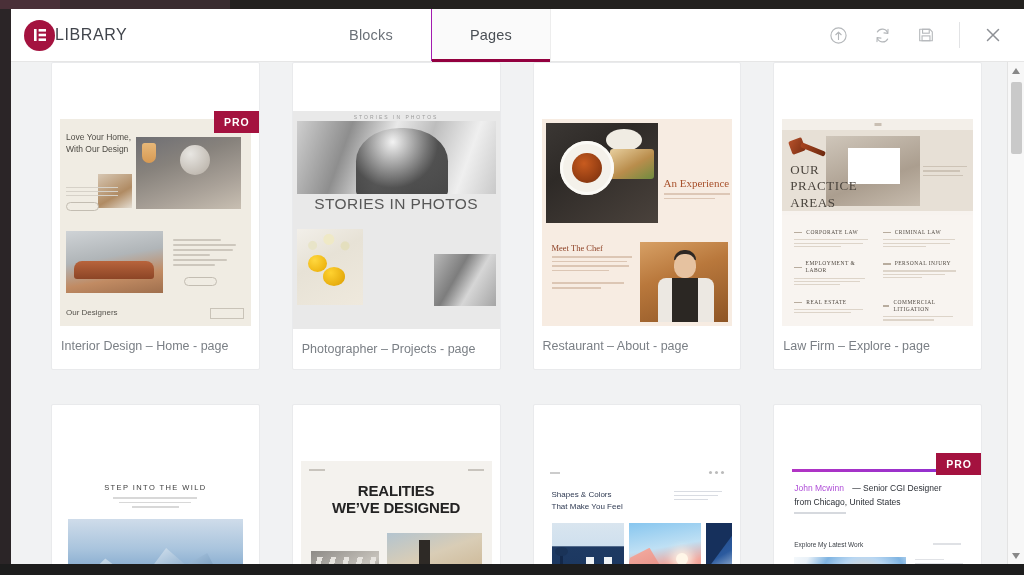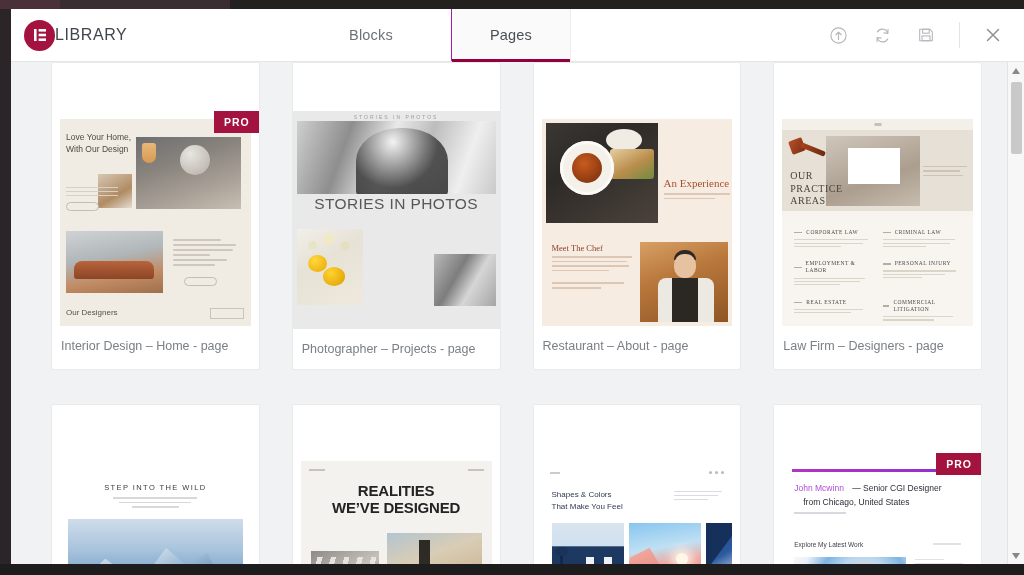--- a/index.html
+++ b/index.html
@@ -54,21 +54,21 @@
     width: 31px; height: 31px; border-radius: 50%;
     background: #a4123f;
     display: flex; align-items: center; justify-content: center;
   }
   .logo-glyph { display: block; }
   .brand-title {
     font-size: 16px; letter-spacing: 0.6px;
     color: #41454c; font-weight: 500;
   }
 
-  .tabs { display: flex; align-items: stretch; flex: 0 0 auto; gap: 20px; }
+  .tabs { display: flex; align-items: stretch; flex: 0 0 auto; }
   .tab {
     display: flex; align-items: center; justify-content: center;
     padding: 0 28px; min-width: 120px;
     font-size: 14.5px; color: #6b7178;
     cursor: pointer; position: relative;
     letter-spacing: 0.2px;
   }
   .tab.active {
     background: #fafafa;
     color: #4a4f55;
@@ -255,21 +255,21 @@
     width:7px;height:3px;background:#c9bfb3;}
   .t4 .hero { position:absolute; left:0; right:0; top:11px; height:81px; background:#e7e0d6; }
   .t4 .hero .img { position:absolute; left:44px; top:6px; width:94px; height:70px;
     background: linear-gradient(160deg,#cfc6ba,#ab9e8f 60%,#c7bcae); }
   .t4 .hero .card2 { position:absolute; left:66px; top:18px; width:52px; height:36px; background:#fff; }
   .t4 .hero .gavel { position:absolute; left:8px; top:9px; width:36px; height:17px; }
   .t4 .hero .gavel .head { position:absolute; left:0; top:0; width:14px; height:14px;
     background:linear-gradient(140deg,#b5502a,#7c2f13); border-radius:2px; transform:rotate(-20deg); }
   .t4 .hero .gavel .handle { position:absolute; left:10px; top:8px; width:26px; height:5px;
     background:linear-gradient(90deg,#a8441f,#6d2a10); border-radius:2px; transform:rotate(22deg); }
-  .t4 .opa { position:absolute; left:8px; top:40px; font-size:10px; line-height:1.25;
+  .t4 .opa { position:absolute; left:8px; top:32px; font-size:13px; line-height:1.25;
     color:#4a443d; font-family:"Liberation Serif", serif; letter-spacing:0.5px; }
   .t4 .herolines { position:absolute; right:6px; top:36px; width:44px; }
   .t4 .herolines .l { height:1.4px; background:#cdc3b6; margin-bottom:3px; }
   .t4 .areas { position:absolute; left:0; right:0; top:96px; bottom:0; background:#f8f4f0;
     display:grid; grid-template-columns:1fr 1fr; gap:11px 10px; padding:14px 12px; }
   .t4 .area .hd { display:flex; align-items:center; gap:4px; }
   .t4 .area .dash { width:8px; height:1.4px; background:#b8ac9e; }
   .t4 .area .nm { font-size:5.5px; letter-spacing:0.5px; color:#514a42;
     font-family:"Liberation Serif", serif; line-height:1.3; }
   .t4 .area .bd { margin-top:3px; }
@@ -336,21 +336,21 @@
   .t7 .i3 { flex:1; background: linear-gradient(150deg,#1e3f79 0%,#2b5a9e 40%,#d8e5f1 70%,#9fbad6 100%);
     position:relative; overflow:hidden; }
   .t7 .i3::after { content:""; position:absolute; left:-20%; top:-10%; width:120%; height:80%;
     background:#16305c; clip-path: polygon(0 0, 100% 0, 100% 30%, 0 92%); }
 
   .t8 { background:#ffffff; }
   .t8 .topline { position:absolute; left:10px; right:10px; top:8px; height:2.5px;
     background: linear-gradient(90deg,#b234c4,#8e2fd0); }
   .t8 .nm1 { position:absolute; left:12px; top:22px; font-size:8.5px; color:#b04fd8; }
   .t8 .nm2 { position:absolute; left:70px; top:22px; font-size:8.5px; color:#2b2f36; }
-  .t8 .nm3 { position:absolute; left:21px; top:36px; font-size:8.5px; color:#2b2f36; }
+  .t8 .nm3 { position:absolute; left:12px; top:36px; font-size:8.5px; color:#2b2f36; }
   .t8 .sub { position:absolute; left:12px; top:51px; width:52px; height:1.6px; background:#d6d9de; }
   .t8 .expl { position:absolute; left:12px; top:80px; font-size:6.5px; color:#3d4249; }
   .t8 .explr { position:absolute; right:12px; top:82px; width:28px; height:1.5px; background:#dfe1e5; }
   .t8 .p1 { position:absolute; left:12px; top:96px; width:112px; height:62px;
     background: radial-gradient(circle at 62% 42%, #ffd6b0 0%, #b9d7f2 34%, #7fb4e2 55%, #e9f1f8 78%, #f7fafc 100%); }
   .t8 .p1::after { content:""; position:absolute; left:26%; top:18%; width:54%; height:62%;
     border-radius:50% 50% 44% 44%; background: linear-gradient(150deg,#cfe3f5,#86b4dd 60%,#f6c8a0); opacity:.92; }
   .t8 .r1 { position:absolute; right:10px; top:98px; width:48px; }
   .t8 .r1 .l { height:1.3px; background:#e0e2e6; margin-bottom:2.4px; }
   .t8 .r1 .btn { margin-top:5px; width:30px; height:7px; background:#eceef1; }
@@ -593,21 +593,21 @@
                     <span class="nm">COMMERCIAL LITIGATION</span>
                   </div>
                 <div class="bd">
                     <div class="l" style="width:90%"></div>
                     <div class="l" style="width:66%"></div>
                   </div>
               </div>
             </div>
           </div>
         </div>
-        <div class="card-label">Law Firm – Designers - page</div>
+        <div class="card-label">Law Firm – Explore - page</div>
       </div>
 
       <div class="card padded">
         <div class="thumb-box">
           <div class="thumb t5">
             <div class="hd">STEP INTO THE WILD</div>
             <div class="sub">
               <div class="l" style="width:100%"></div>
                 <div class="l" style="width:86%;margin-left:7%"></div>
               <div class="l" style="width:56%;margin-left:22%"></div>

